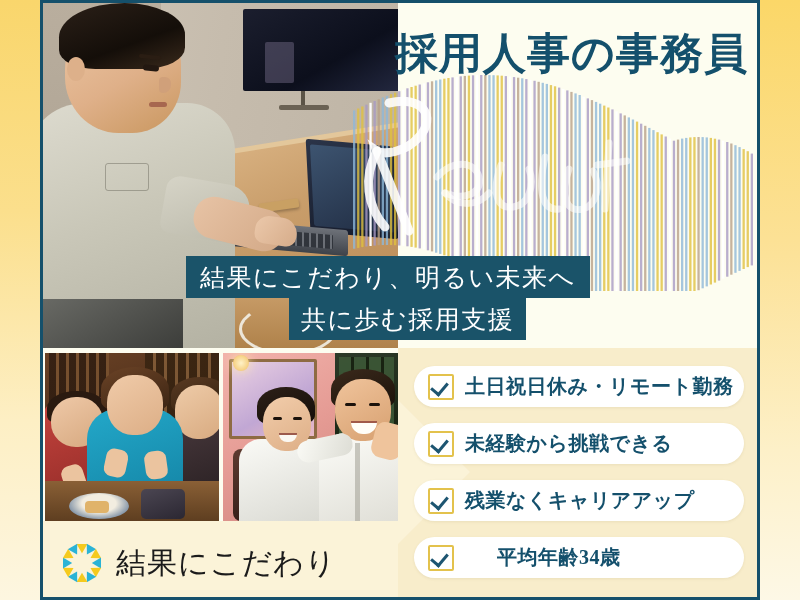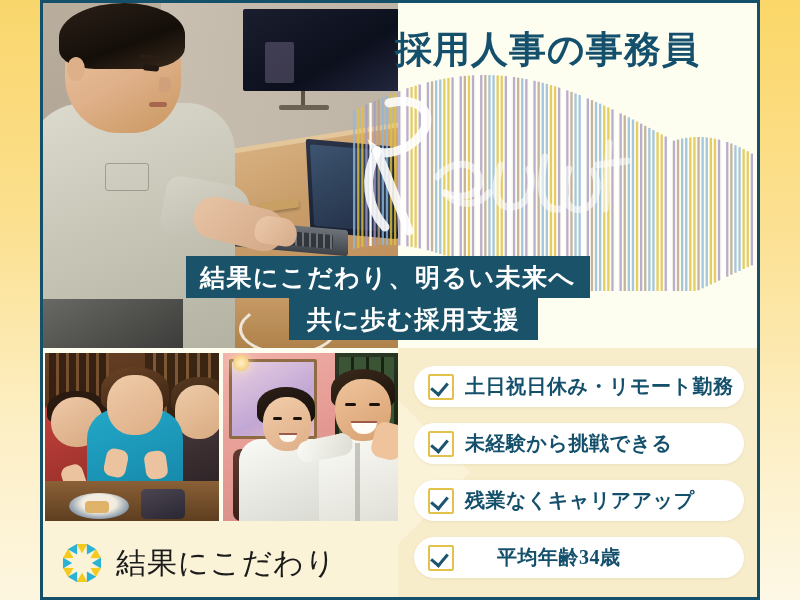--- a/index.html
+++ b/index.html
@@ -109,32 +109,32 @@
 
   
   .deco{position:absolute;left:310px;top:60px;width:404px;height:230px;overflow:hidden;}
   .deco svg{display:block;}
   .script{position:absolute;left:290px;top:78px;width:330px;height:170px;pointer-events:none;}
 
   
   .headline{
     position:absolute;left:352px;top:22px;
     font-family:"Liberation Serif","DejaVu Serif",serif;
-    font-size:37px;font-weight:700;color:#14506C;letter-spacing:1px;white-space:nowrap;
+    font-size:43px;font-weight:700;color:#14506C;letter-spacing:1px;white-space:nowrap;
   }
 
   
   .tag1,.tag2{
     position:absolute;background:#1A5369;color:#FFFFFF;
     font-family:"DejaVu Sans","Liberation Sans",sans-serif;
-    font-weight:700;font-size:25px;letter-spacing:1.5px;white-space:nowrap;
+    font-weight:400;font-size:25px;letter-spacing:1.5px;white-space:nowrap;
     display:flex;align-items:center;
   }
   .tag1{left:143px;top:253px;height:42px;padding:0 14px;}
-  .tag2{left:246px;top:295px;height:42px;padding:0 18px;}
+  .tag2{left:246px;top:295px;height:42px;padding:0 12px;}
 
   
   .panel{position:absolute;left:355px;top:345px;width:359px;height:249px;background:#FBF3D8;overflow:hidden;}
   .chevron{position:absolute;left:0px;top:0px;width:359px;height:249px;}
 
   .pill{
     position:absolute;left:16px;height:41px;width:330px;
     background:#FFFFFF;border-radius:21px;
     display:flex;align-items:center;padding-left:14px;box-sizing:border-box;
     box-shadow:0 1px 3px rgba(120,100,40,.10);

